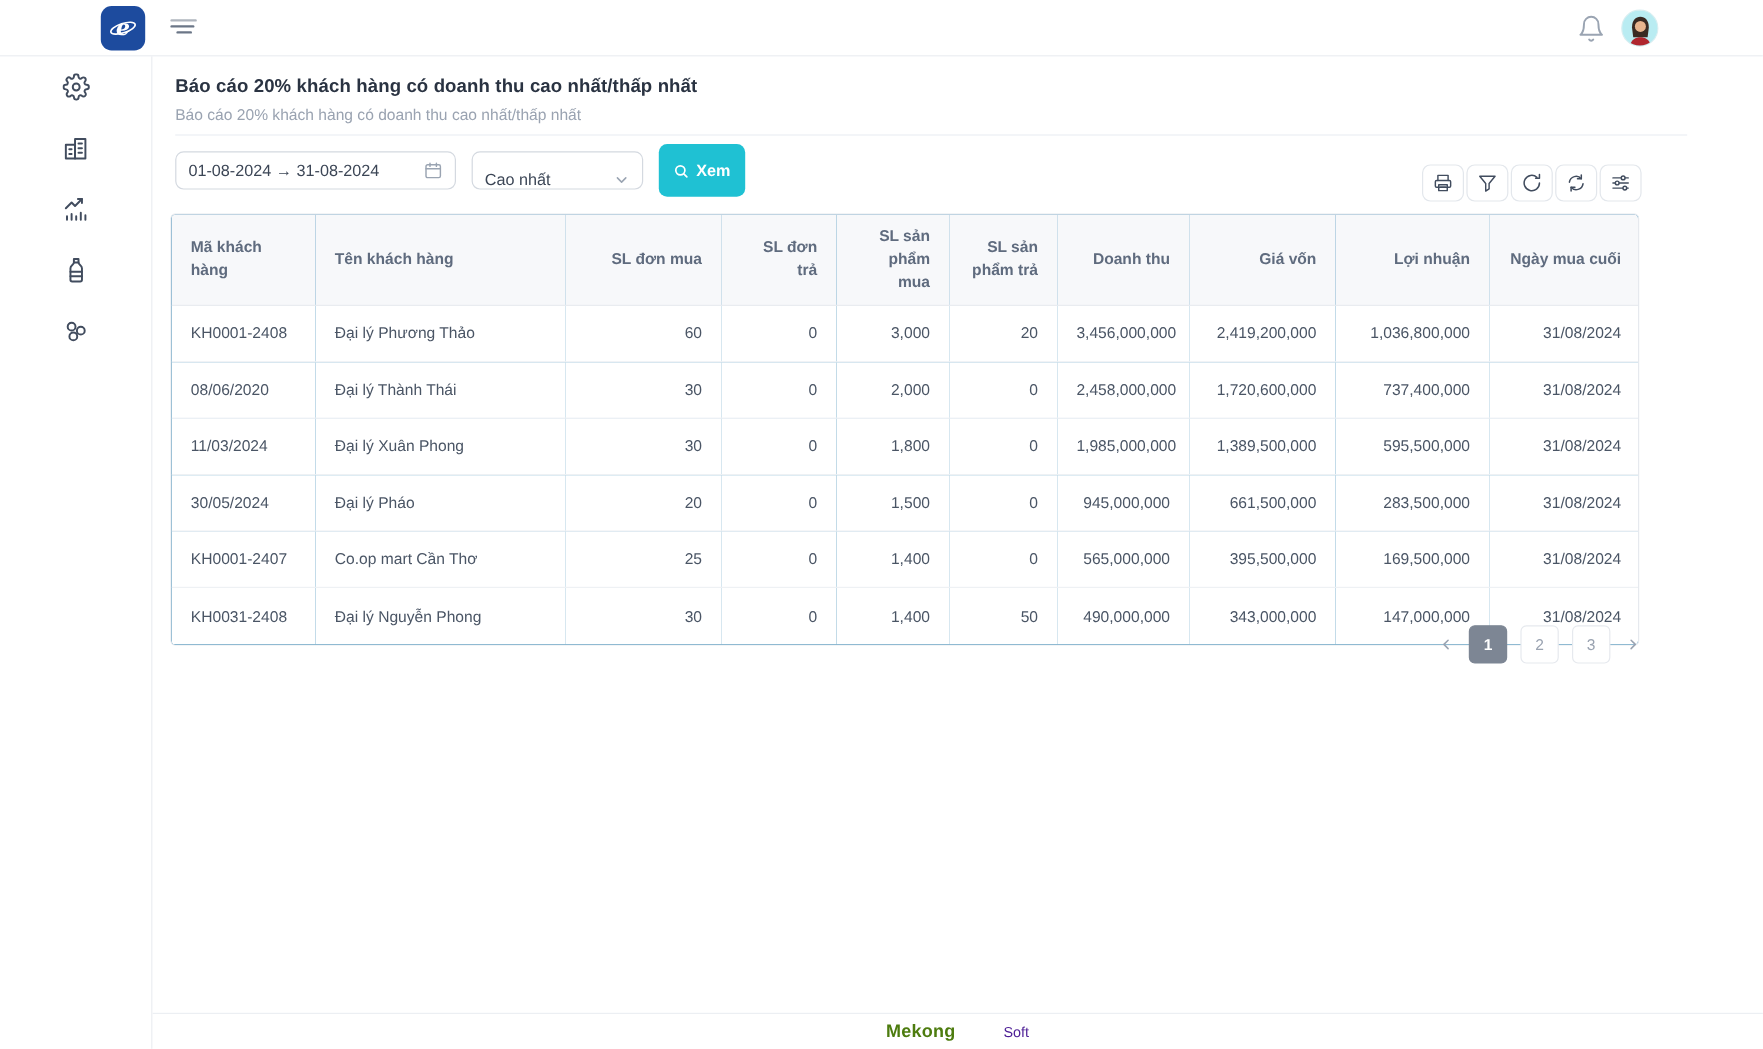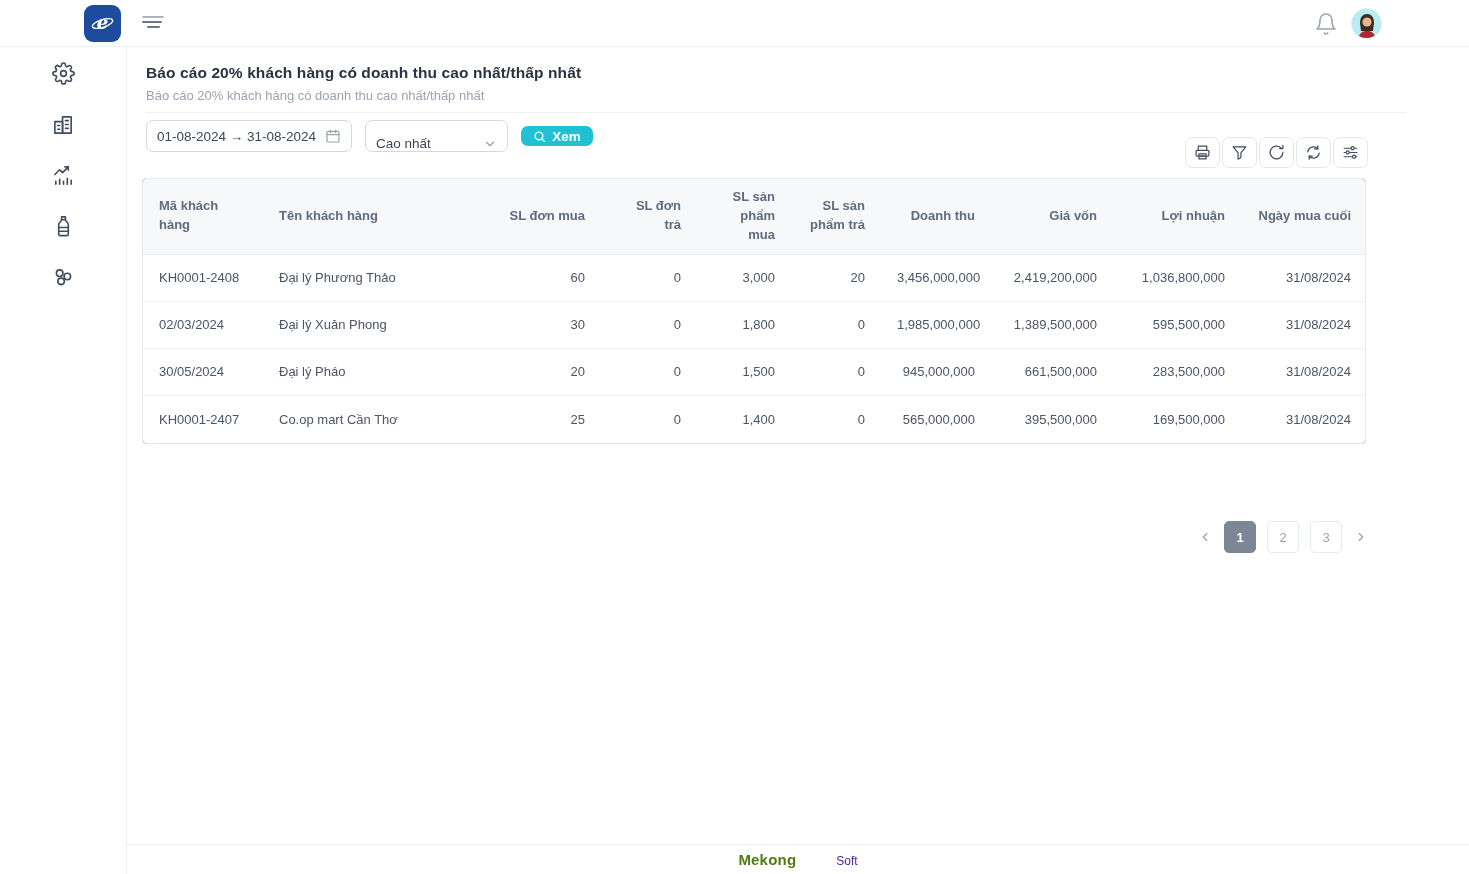--- a/index.html
+++ b/index.html
@@ -31,27 +31,27 @@
 
   
   .main { position:absolute; left:127px; top:47px; right:0; bottom:0; background:#fff; }
   .page-head { padding:17px 0 0 19px; }
   .page-title { font-size:15.5px; font-weight:bold; color:#2a3342; letter-spacing:.1px; }
   .page-subtitle { font-size:13px; color:#9aa3b1; margin-top:6px; }
   .head-rule { margin:9px 63px 0 19px; border-bottom:1px solid #eceff3; }
 
   
   .filters { position:absolute; left:19px; top:73px; display:flex; gap:12px; align-items:center; }
-  .date-input { width:206px; height:32px; border:1px solid #d4d9e0; border-radius:7px;
+  .date-input { width:234px; height:32px; border:1px solid #d4d9e0; border-radius:7px;
     display:flex; align-items:center; padding:0 10px; gap:8px; background:#fff; }
   .date-input span { font-size:13.5px; color:#3c4656; white-space:nowrap; flex:1; }
   .select { width:143px; height:32px; border:1px solid #d4d9e0; border-radius:7px;
     display:flex; align-items:flex-end; padding:0 10px; background:#fff; margin-left:1px; }
   .select span { font-size:13.5px; color:#3c4656; flex:1; }
-  .btn-view { margin-left:1px; height:20px; width:72px; background:#1fc1d3; color:#fff;
+  .btn-view { margin-left:1px; height:44px; width:72px; background:#1fc1d3; color:#fff;
     border:none; border-radius:7px; font-size:13.5px; font-weight:bold; cursor:pointer;
     display:flex; align-items:center; justify-content:center; gap:6px;
     font-family:"Liberation Sans","DejaVu Sans",sans-serif; }
 
   
   .toolbar { position:absolute; right:101px; top:90px; display:flex; gap:2px; }
   .tool-btn { width:35px; height:31px; background:#fff; border:1px solid #e3e7ec;
     border-radius:7px; display:flex; align-items:center; justify-content:center; cursor:pointer; }
   .tool-btn svg { stroke:#414c5e; }
 
@@ -270,21 +270,33 @@
             <td>60</td>
             <td>0</td>
             <td>3,000</td>
             <td>20</td>
             <td>3,456,000,000</td>
             <td>2,419,200,000</td>
             <td>1,036,800,000</td>
             <td>31/08/2024</td>
           </tr>
           <tr>
-            <td>02/03/2024</td>
+            <td>08/06/2020</td>
+            <td>Đại lý Thành Thái</td>
+            <td>30</td>
+            <td>0</td>
+            <td>2,000</td>
+            <td>0</td>
+            <td>2,458,000,000</td>
+            <td>1,720,600,000</td>
+            <td>737,400,000</td>
+            <td>31/08/2024</td>
+          </tr>
+          <tr>
+            <td>11/03/2024</td>
             <td>Đại lý Xuân Phong</td>
             <td>30</td>
             <td>0</td>
             <td>1,800</td>
             <td>0</td>
             <td>1,985,000,000</td>
             <td>1,389,500,000</td>
             <td>595,500,000</td>
             <td>31/08/2024</td>
           </tr>
@@ -303,20 +315,32 @@
           <tr>
             <td>KH0001-2407</td>
             <td>Co.op mart Cần Thơ</td>
             <td>25</td>
             <td>0</td>
             <td>1,400</td>
             <td>0</td>
             <td>565,000,000</td>
             <td>395,500,000</td>
             <td>169,500,000</td>
+            <td>31/08/2024</td>
+          </tr>
+          <tr>
+            <td>KH0031-2408</td>
+            <td>Đại lý Nguyễn Phong</td>
+            <td>30</td>
+            <td>0</td>
+            <td>1,400</td>
+            <td>50</td>
+            <td>490,000,000</td>
+            <td>343,000,000</td>
+            <td>147,000,000</td>
             <td>31/08/2024</td>
           </tr>
         </tbody>
     </table>
   </div>
 
   <div class="pagination">
     <div class="page-chevron">
       <svg width="14" height="14" viewBox="0 0 24 24" fill="none" stroke="#9aa3b1" stroke-width="2.2" stroke-linecap="round" stroke-linejoin="round">
           <polyline points="15 18 9 12 15 6"></polyline>

